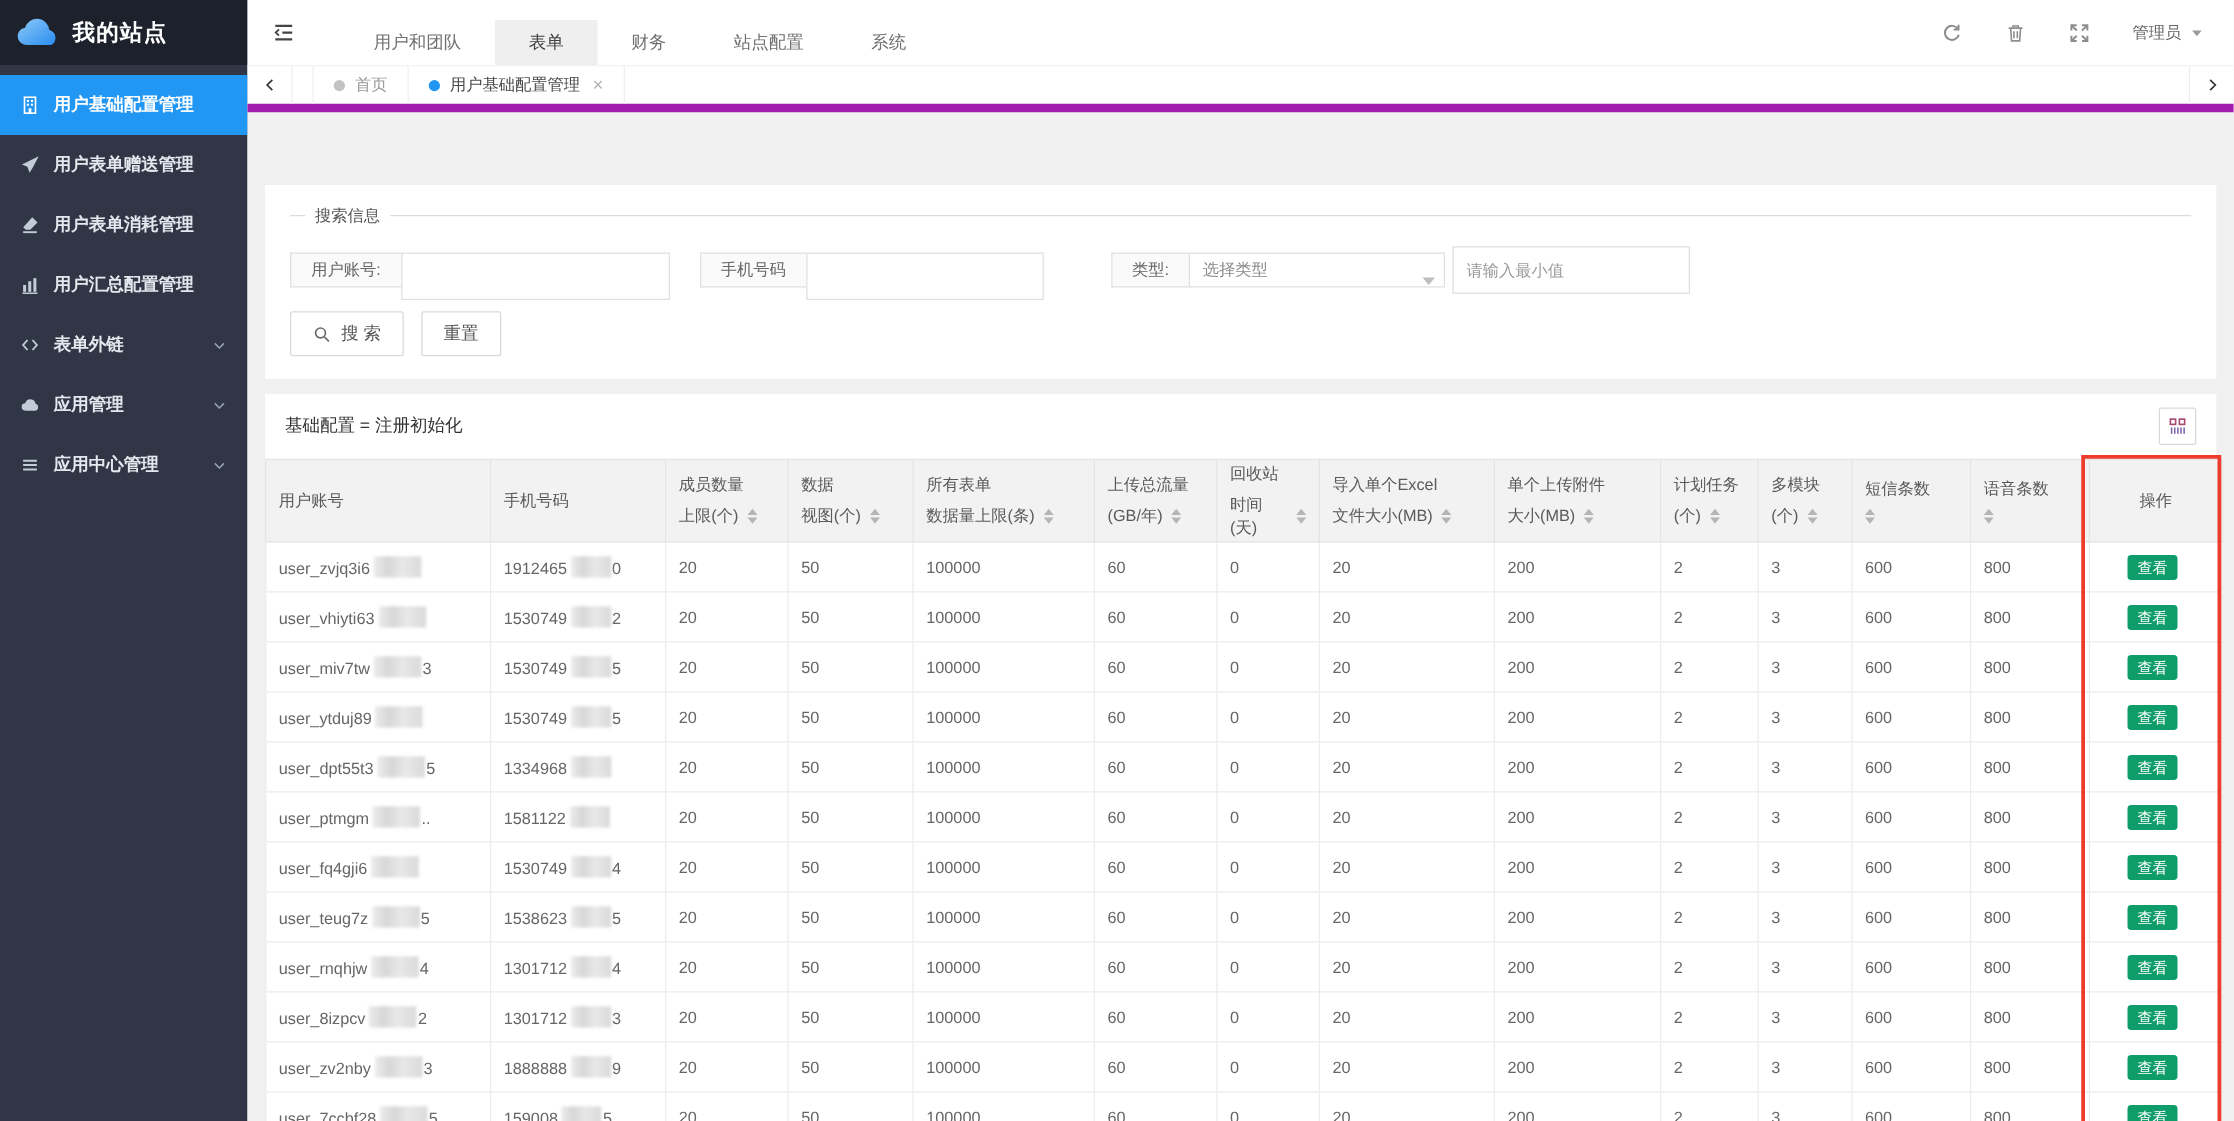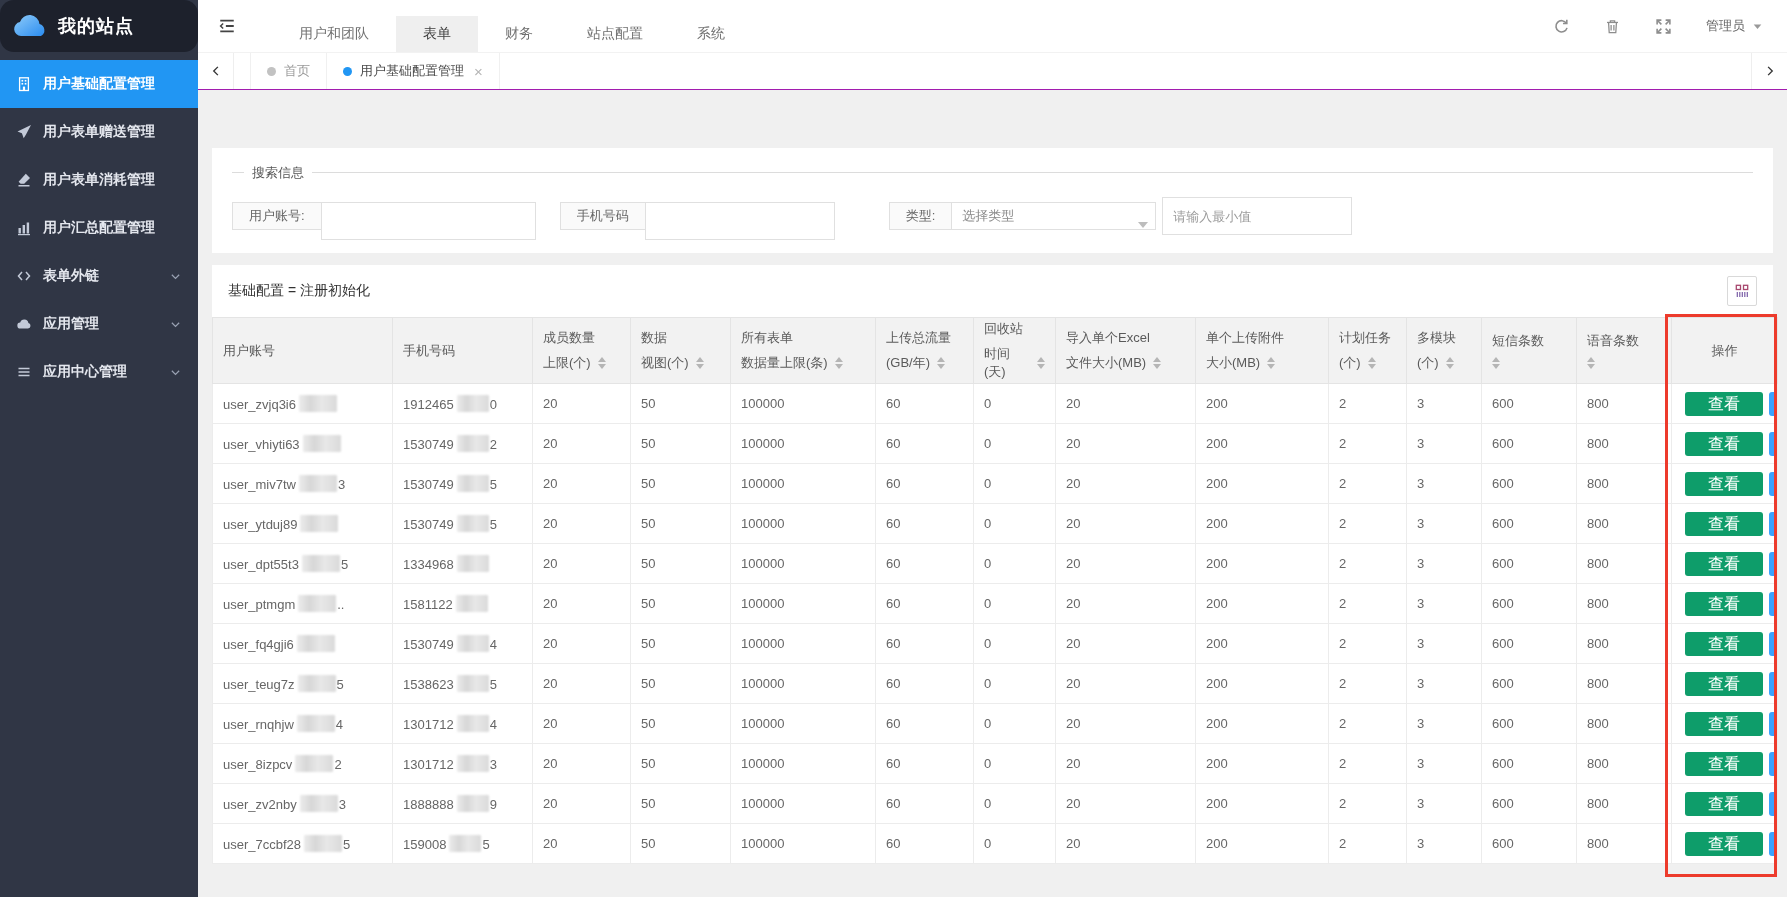--- a/index.html
+++ b/index.html
@@ -2,21 +2,21 @@
 <html style="--accent: #2196f3; --view-green: #0e9d6a; --edit-blue: #3aa2ff; --annotation-red: #ed3b2c;"><head>
 <meta charset="utf-8">
 <style>
   * { box-sizing: border-box; margin: 0; padding: 0; }
   html,body { width:1787px; height:897px; overflow:hidden; }
   body { font-family:"Liberation Sans","DejaVu Sans",sans-serif; background:#f0f0f0; color:#333; }
   .app { display:flex; width:100%; height:100%; }
 
   
   aside { width:198px; flex-shrink:0; background:#303645; }
-  .logo { height:52px; background:#1d212c; display:flex; align-items:center; padding:0 10px; gap:8px;border-radius:14px; }
+  .logo { height:52px; background:#1d212c; display:flex; align-items:center; padding:0 10px; gap:8px; }
   .logo-cloud { width:40px; height:30px; display:inline-flex; }
   .logo-text { color:#fff; font-size:18px; font-weight:bold; letter-spacing:1px; }
   .menu { padding-top:8px; }
   .menu-item { height:48px; display:flex; align-items:center; gap:11px; padding:0 16px;
                color:#e4e7ee; font-size:14px; font-weight:bold; cursor:pointer; }
   .menu-item .mi-icon { width:16px; height:16px; color:#c3cad8; display:inline-flex; flex-shrink:0; }
   .menu-item.active { background:var(--accent,#2196f3); color:#fff; }
   .menu-item.active .mi-icon { color:#fff; }
   .menu-item .chev { margin-left:auto; width:13px; height:13px; color:#9aa2b3; display:inline-flex; }
 
@@ -26,21 +26,21 @@
   .fold-btn { margin-left:20px; width:18px; height:18px; color:#444; display:inline-flex; cursor:pointer; }
   .nav { display:flex; height:100%; margin-left:36px; }
   .nav-item { padding:2px 27px; display:flex; align-items:center; font-size:14px; color:#707070; cursor:pointer;margin-top:16px; }
   .nav-item.active { background:#efefef; color:#404040; }
   .topbar-right { margin-left:auto; display:flex; align-items:center; gap:34px; padding-right:24px; color:#8d8d8d; }
   .tb-icon { width:17px; height:17px; display:inline-flex; cursor:pointer; }
   .admin { display:flex; align-items:center; gap:7px; font-size:13px; color:#666; cursor:pointer; }
   .admin .caret { width:11px; height:11px; color:#999; display:inline-flex; }
 
   .tabbar { height:38px; background:#fff; display:flex; align-items:stretch; border-top:1px solid #f2f2f2;
-            border-bottom:1px solid #a21caf; flex-shrink:0; }
+            border-bottom:7px solid #a21caf; flex-shrink:0; }
   .tab-arrow { width:36px; display:flex; align-items:center; justify-content:center; color:#333;
                border-right:1px solid #eee; cursor:pointer; }
   .tab-arrow.right { margin-left:auto; border-left:1px solid #eee; border-right:none; }
   .tab-arrow svg { width:12px; height:12px; }
   .tabs { display:flex; margin-left:16px; }
   .tab { display:flex; align-items:center; gap:8px; padding:0 16px; font-size:13px; color:#9a9a9a;
          border-right:1px solid #f0f0f0; cursor:pointer; white-space:nowrap; }
   .tab:first-child { border-left:1px solid #f0f0f0; }
   .tab .dot { width:9px; height:9px; border-radius:50%; background:#c2c2c2; flex-shrink:0; }
   .tab.active { color:#4a4a4a; }
@@ -91,22 +91,22 @@
              background:#fff; white-space:nowrap; overflow:hidden; }
   td.op { text-align:center; }
   .sort { display:inline-flex; flex-direction:column; gap:2px; cursor:pointer; }
   .sort i { display:block; width:0; height:0; border-left:4px solid transparent; border-right:4px solid transparent; }
   .sort .up { border-bottom:5px solid #b5b5b5; }
   .sort .dn { border-top:5px solid #b5b5b5; }
   .redact { display:inline-block; vertical-align:-3px; width:38px; height:17px; margin:0 1px 0 3px; border-radius:1px;
             background:linear-gradient(90deg,#ececec 0%,#d7d7d7 30%,#e8e8e8 60%,#dadada 100%);
             filter:blur(1.3px); }
   .redact.ph { width:32px; }
-  .mini-btn { display:inline-block; color:#fff; font-size:16px; padding:4px 23px; border-radius:3px;
-              cursor:pointer; line-height:1; margin:0 3px; }
+  .mini-btn { display:inline-block; color:#fff; font-size:12px; padding:4px 8px; border-radius:3px;
+              cursor:pointer; line-height:1; margin:0 20px; }
   .btn-view { background:var(--view-green,#0e9d6a); }
   .btn-edit { background:var(--edit-blue,#3aa2ff); }
   .red-box { position:absolute; top:-3px; right:-4px; width:112px; height:calc(100% + 16px);
              border:3px solid var(--annotation-red,#ed3b2c); pointer-events:none; z-index:5; }
 </style>
 </head>
 <body>
 
 <div class="app">
 
@@ -298,20 +298,34 @@
             </div>
             <div class="fgroup g3">
               <span class="flabel">类型:</span>
               <div class="fselect">
                 <span>选择类型</span>
                 <span class="sel-caret"></span>
               </div>
             </div>
             <input class="finput g4" placeholder="请输入最小值" style="">
           </div>
+          <div class="btn-row">
+            <button class="btn">
+              <span class="btn-ic">
+                  <svg viewBox="0 0 16 16" fill="none" stroke="currentColor" stroke-width="1.4">
+                    <circle cx="6.8" cy="6.8" r="4.2"></circle>
+                    <path d="M10 10l4 4"></path>
+                  </svg>
+                </span>
+              <span>搜 索</span>
+            </button>
+            <button class="btn">
+              <span>重置</span>
+            </button>
+          </div>
         </div>
       </section>
 
       <section class="table-card">
         <div class="panel-head">
           <span class="panel-title">基础配置 = 注册初始化</span>
           <button class="grid-btn">
             <span>
                 <svg viewBox="0 0 16 16" fill="none">
                   <rect x="2.3" y="2.3" width="4.2" height="4.2" stroke="#a8486f" stroke-width="1.3"></rect>

